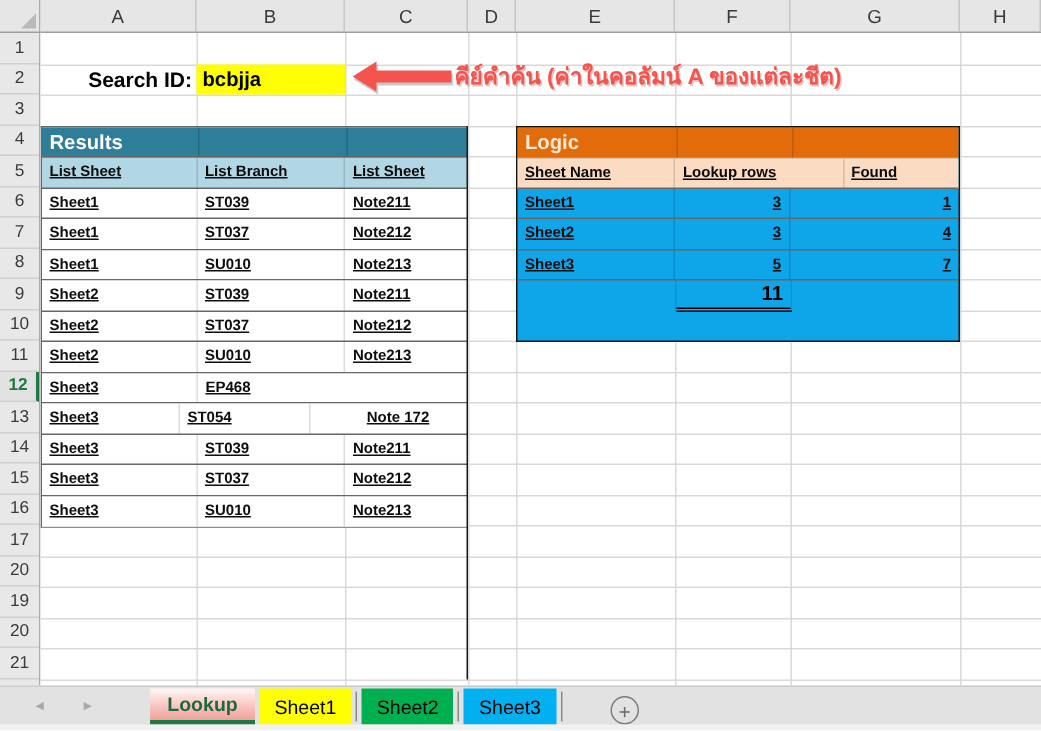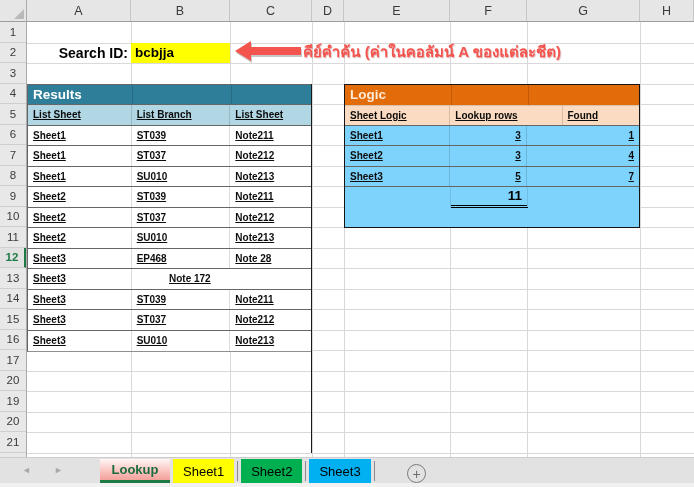--- a/index.html
+++ b/index.html
@@ -46,21 +46,21 @@
   .r-head { background:#B1D7E4; border-bottom:1px solid #666; }
   .r-head .c { font-weight:bold; color:#0A0A0A; }
   .r-row { border-bottom:1px solid #666; background:#fff; }
   .r-row:last-child { border-bottom:none; }
   .c { height:100%; padding-left:5px; font-size:10px; font-weight:bold; color:#0D0D0D;
             line-height:19.5px; overflow:hidden; white-space:nowrap; border-right:1px solid rgba(0,0,0,0.14);text-decoration:underline; }
   .c:last-child { border-right:none; }
   .vline-results { position:absolute; left:284px; top:61.5px; width:1.4px; height:369px; background:#1A1A1A; }
 
   
-  .logic { position:absolute; left:317px; top:61.5px; width:296px; border:1.5px solid #141414; background:#7dd3fc; }
+  .logic { position:absolute; left:317px; top:61.5px; width:296px; border:1.5px solid #141414; background:#0ea5e9; }
   .l-title { position:relative; height:20.5px; background:#E36C0A; color:#FDE9D4; font-weight:bold; font-size:13.5px;
             line-height:20.5px; padding-left:5px; }
   .l-head { background:#FBDCC2; border-bottom:1px solid #666; border-top:1px solid rgba(0,0,0,0.12); }
   .l-head .c { font-weight:bold; color:#0A0A0A; }
   .l-row { border-bottom:1px solid #666; }
   .num { text-align:right; padding-right:5px; padding-left:0; }
   .l-sum { display:flex; height:20.5px; }
   .l-sum .pad1 { width:106px; border-right:1px solid rgba(0,0,0,0.10); }
   .l-sum .sumcell { width:77px; height:100%; font-weight:bold; font-size:13.5px; line-height:17px; text-align:right;
             padding-right:5px; border-bottom:3px double #000; border-right:1px solid rgba(0,0,0,0.10); }
@@ -204,24 +204,24 @@
             <div class="c" style="width: 82px;">Note212</div>
           </div>
           <div class="flexrow r-row">
             <div class="c" style="width: 104px;">Sheet2</div>
             <div class="c" style="width: 99px;">SU010</div>
             <div class="c" style="width: 82px;">Note213</div>
           </div>
           <div class="flexrow r-row">
             <div class="c" style="width: 104px;">Sheet3</div>
             <div class="c" style="width: 99px;">EP468</div>
-            <div class="c" style="width: 82px;">Note 28</div>
-          </div>
-          <div class="flexrow r-row">
-            <div class="c" style="width: 104px;">Sheet3</div>
+          </div>
+          <div class="flexrow r-row">
+            <div class="c" style="width: 104px;">Sheet3</div>
+            <div class="c" style="width: 99px;">ST054</div>
             <div class="c" style="width: 82px; margin-left: 32px;">Note 172</div>
           </div>
           <div class="flexrow r-row">
             <div class="c" style="width: 104px;">Sheet3</div>
             <div class="c" style="width: 99px;">ST039</div>
             <div class="c" style="width: 82px;">Note211</div>
           </div>
           <div class="flexrow r-row">
             <div class="c" style="width: 104px;">Sheet3</div>
             <div class="c" style="width: 99px;">ST037</div>
@@ -235,21 +235,21 @@
         </div>
     </div>
     <div class="vline-results"></div>
 
     <div class="logic">
       <div class="l-title">
         <span>Logic</span>
         <i style="left:106px"></i><i style="left:183px"></i>
       </div>
       <div class="flexrow l-head" id="logicHead">
-          <div class="c" style="width: 106px;">Sheet Logic</div>
+          <div class="c" style="width: 106px;">Sheet Name</div>
           <div class="c" style="width: 113px;">Lookup rows</div>
           <div class="c" style="width: 77px;">Found</div>
         </div>
       <div id="logicBody">
           <div class="flexrow l-row">
             <div class="c" style="width: 106px;">Sheet1</div>
             <div class="c num" style="width: 77px;">3</div>
             <div class="c num" style="width: 113px;">1</div>
           </div>
           <div class="flexrow l-row">

